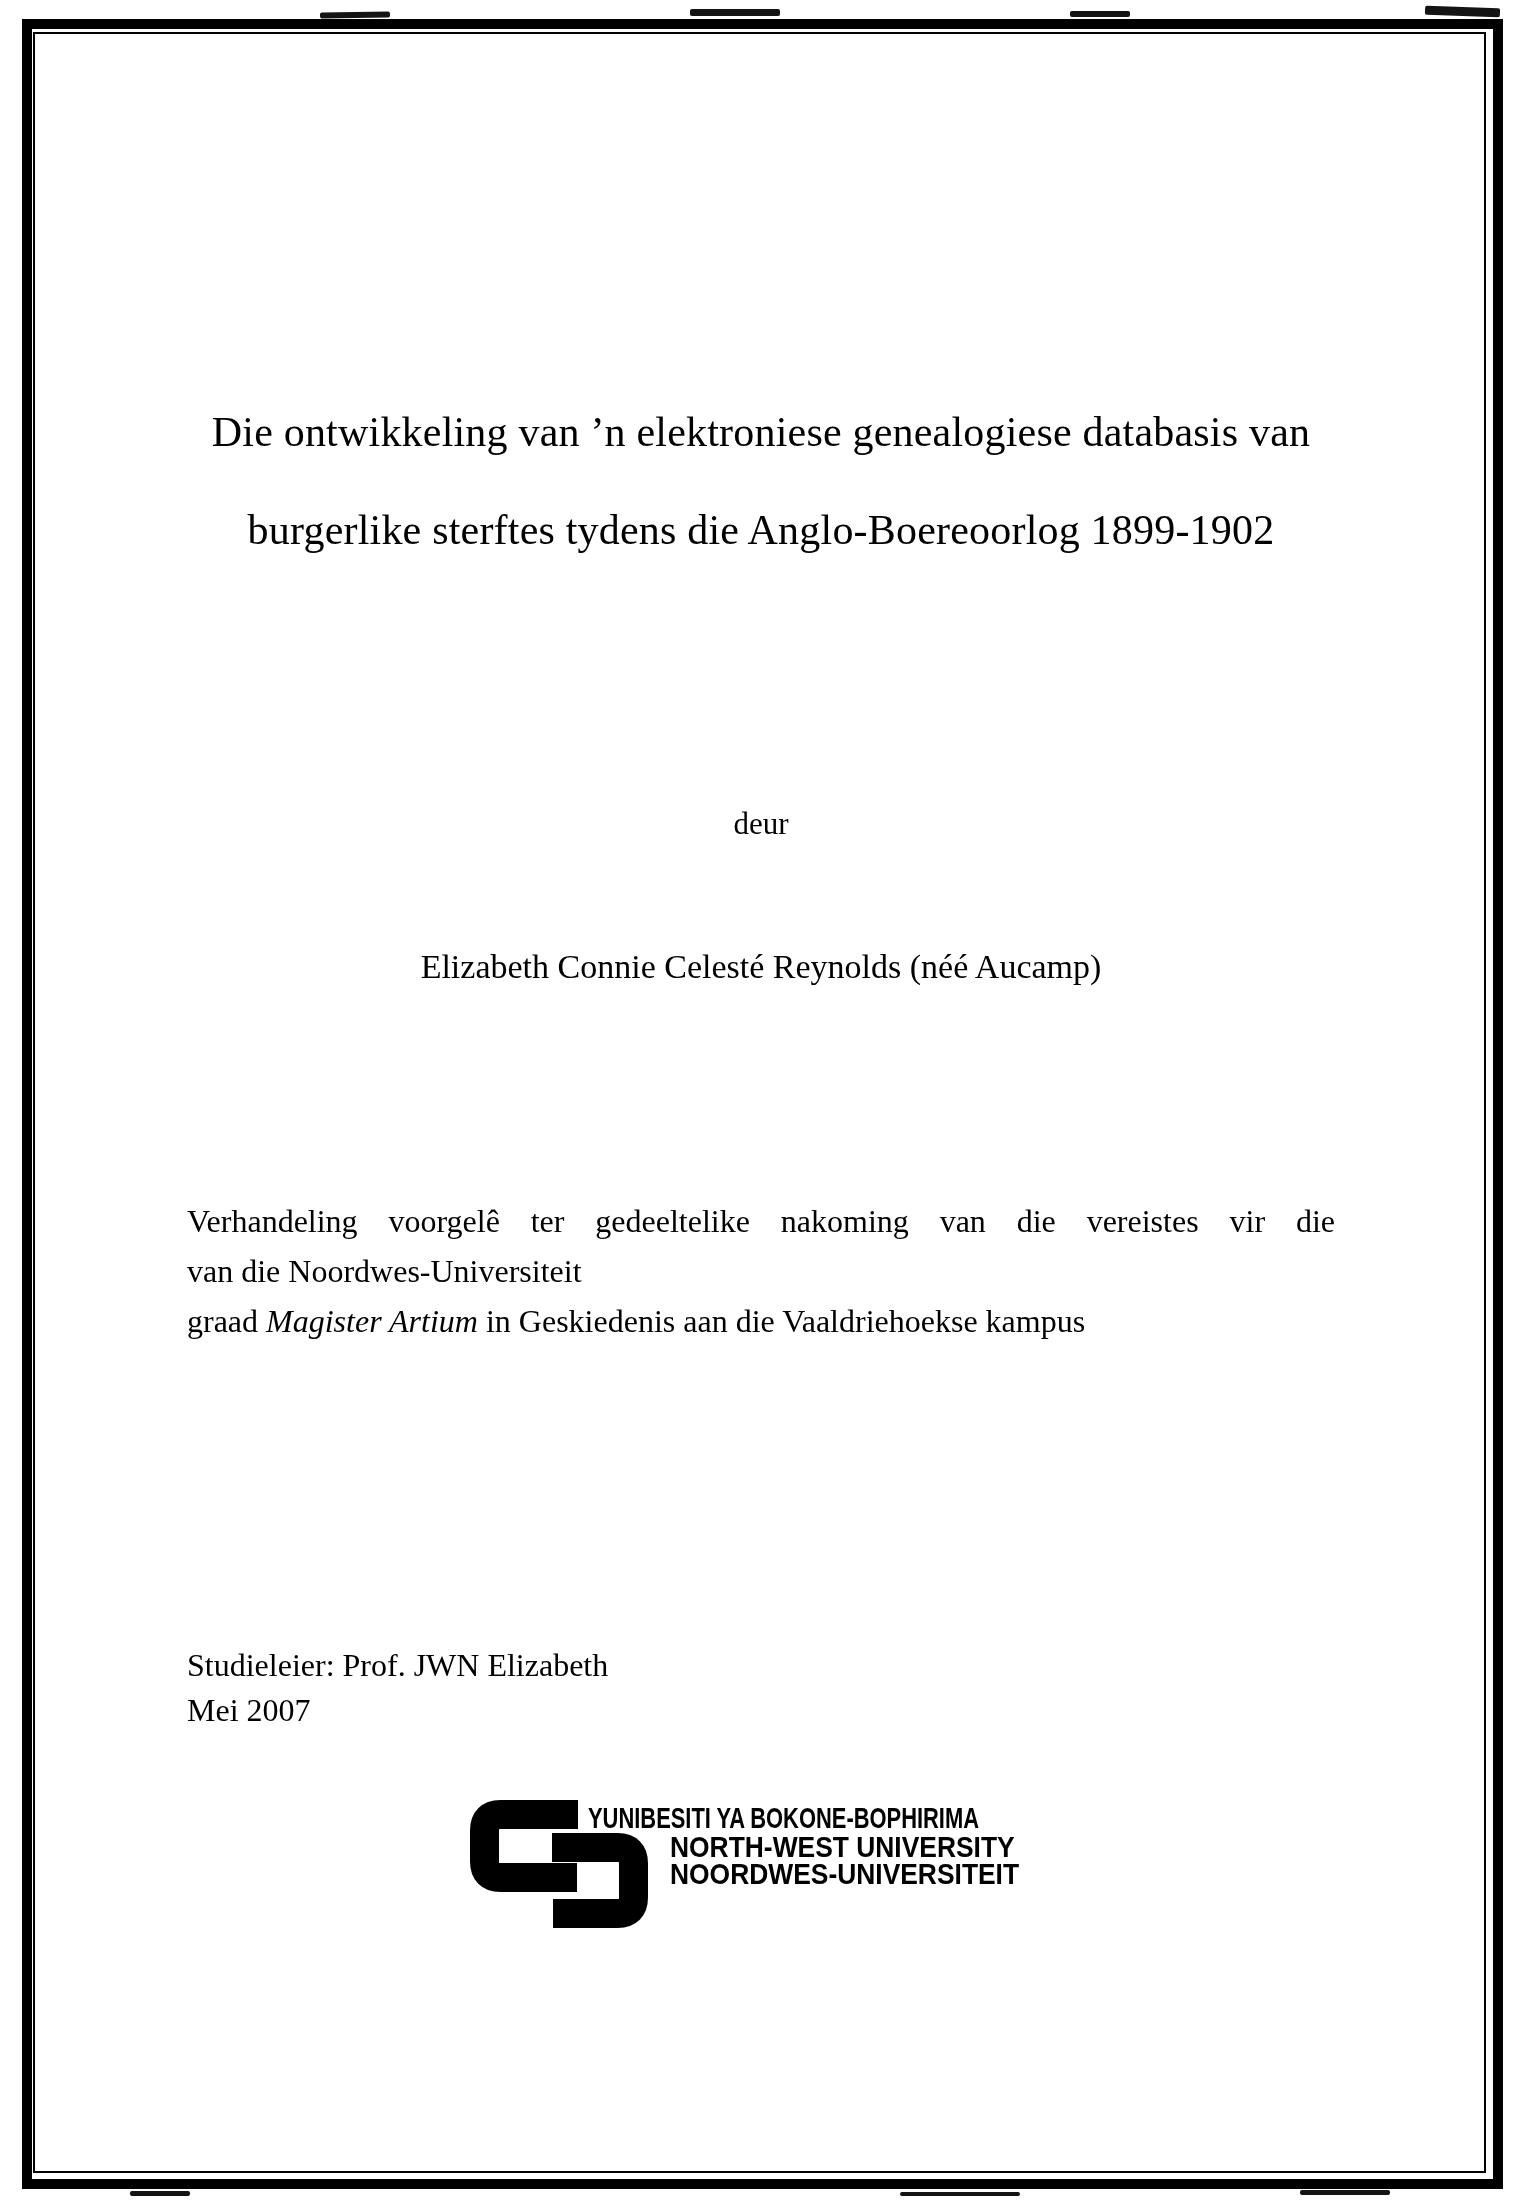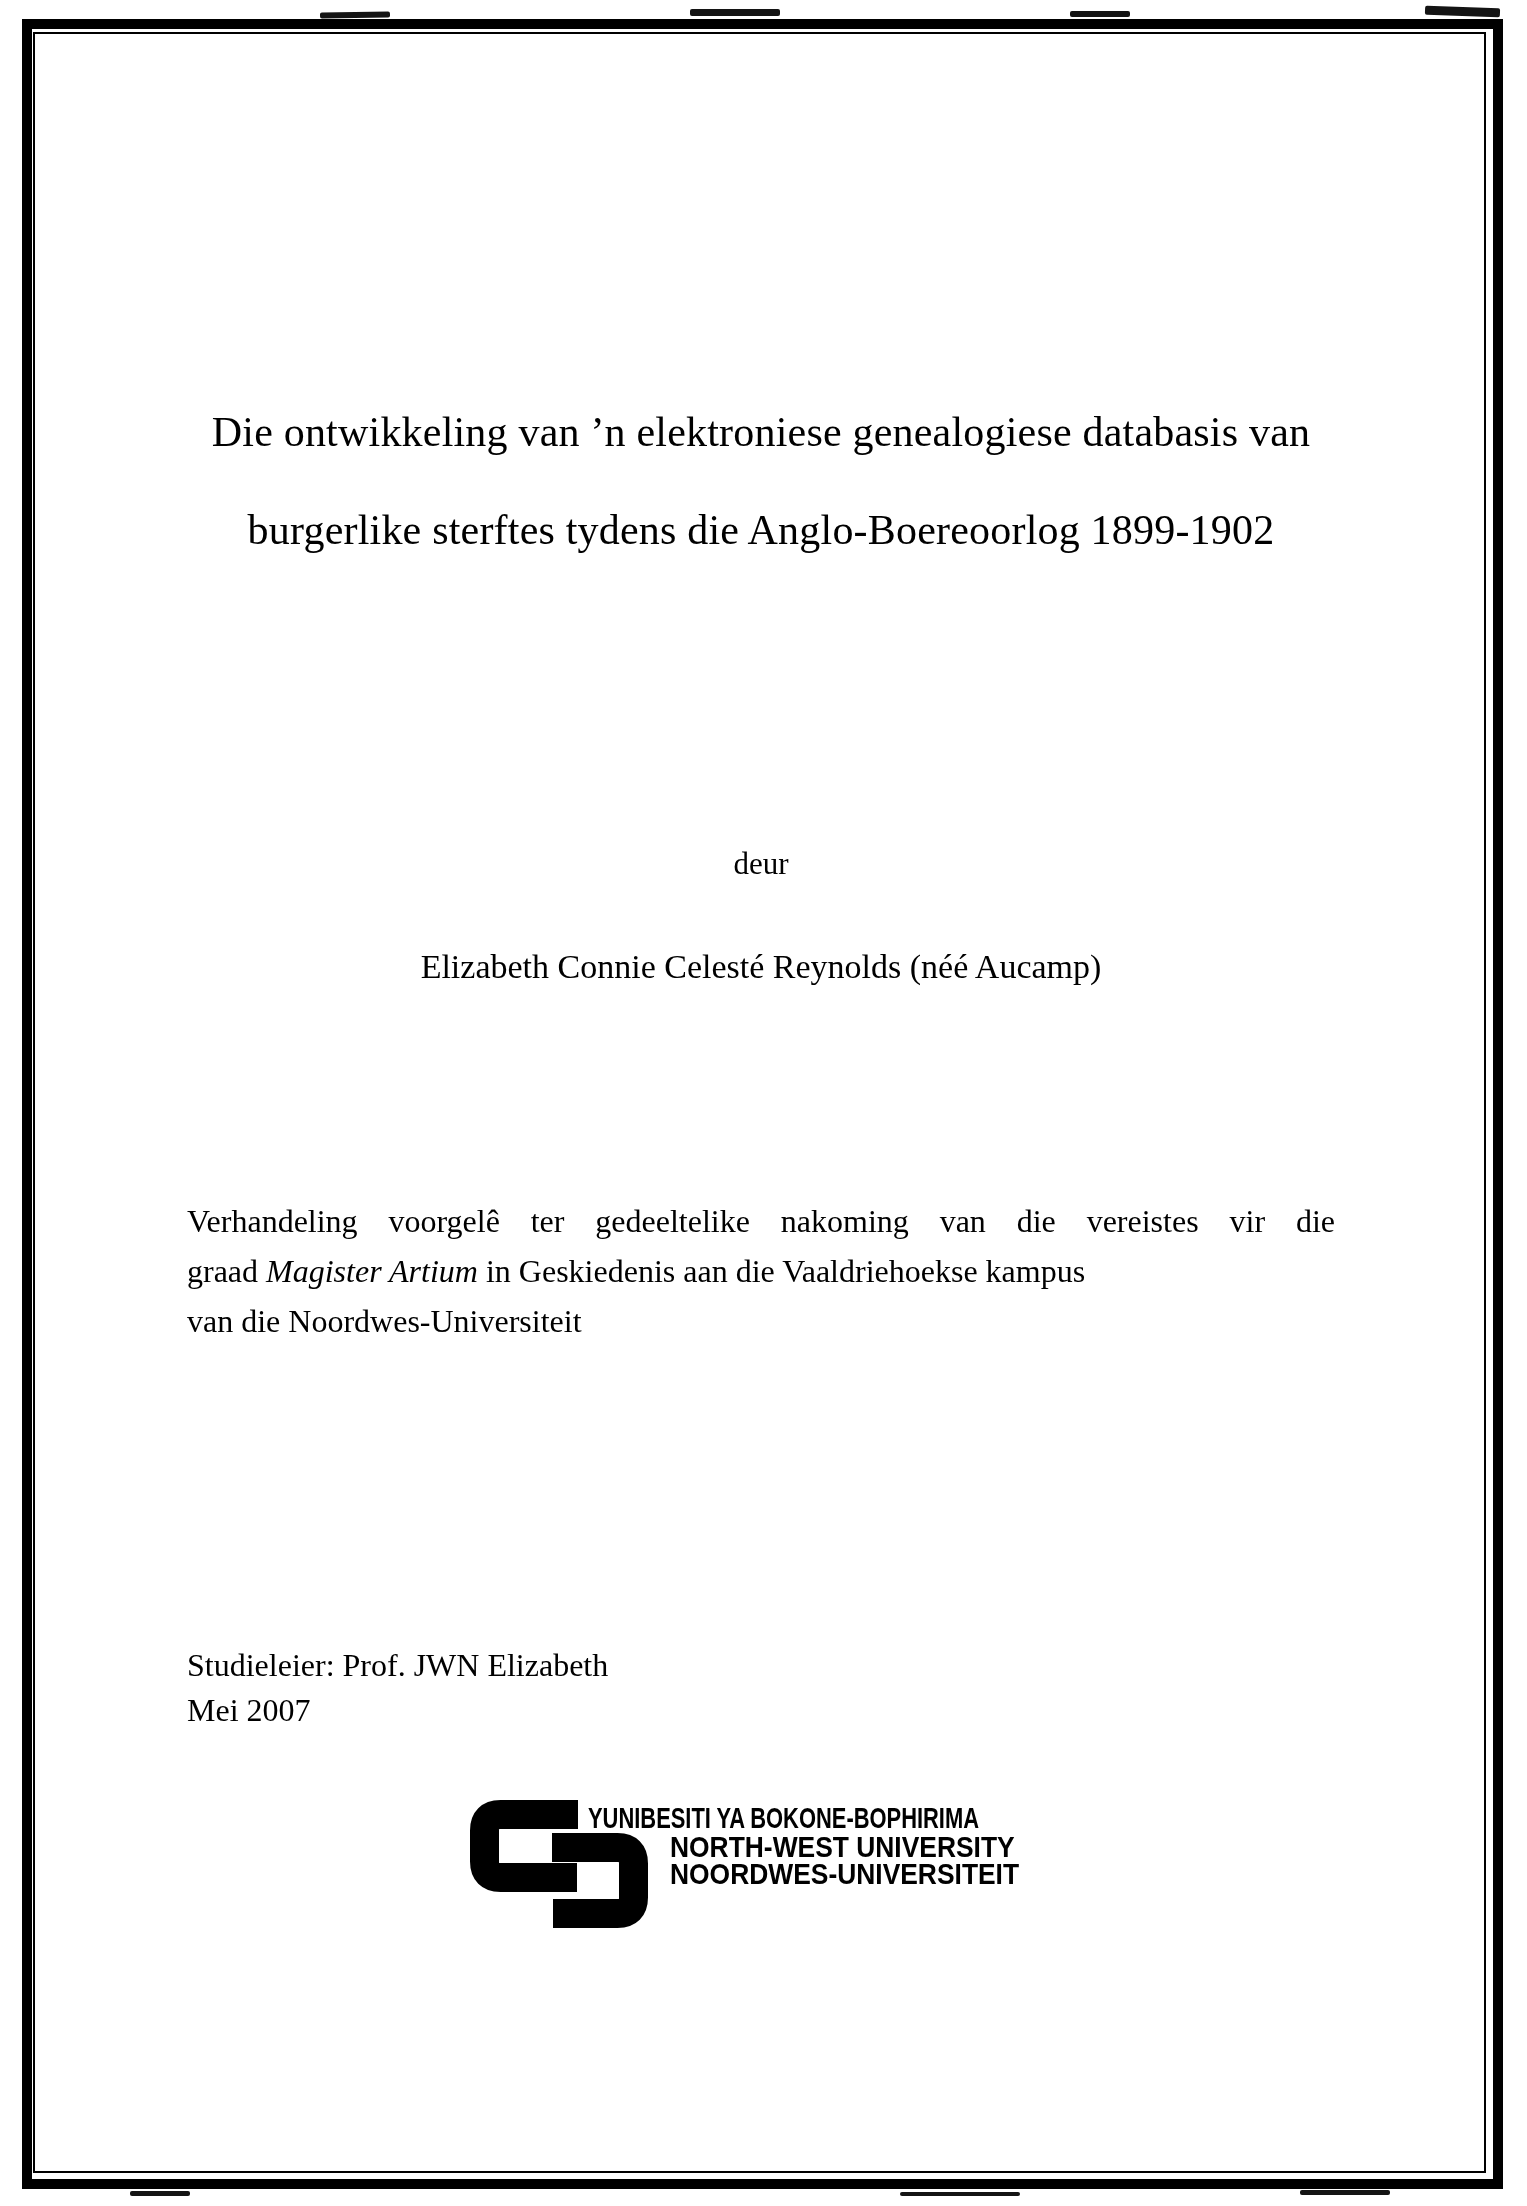--- a/index.html
+++ b/index.html
@@ -24,21 +24,21 @@
   }
   
   .smudge { background: #000; border-radius: 2px; opacity: .92; }
 
   
   .content-col { left: 187px; width: 1148px; }
   .title-line {
     text-align: center; white-space: nowrap;
     font-size: 42px; letter-spacing: .2px; margin-top: 8px;
   }
-  .byline { text-align: center; font-size: 31px; margin-top: 40px; }
+  .byline { text-align: center; font-size: 31px; }
   .author { text-align: center; white-space: nowrap; font-size: 34px; }
 
   .statement { font-size: 32px; line-height: 50px; }
   .statement .just { text-align: justify; text-align-last: justify; }
   .statement .it { font-style: italic; }
 
   .supervisor-block { font-size: 32px; line-height: 45px; }
 
   
   .logo-mark { left: 470px; top: 1800px; width: 178px; height: 128px; }
@@ -67,26 +67,26 @@
 
 <div class="abs content-col title-line" style="top:400px">Die ontwikkeling van ’n elektroniese genealogiese databasis van</div>
 <div class="abs content-col title-line" style="top:498px">burgerlike sterftes tydens die Anglo-Boereoorlog 1899-1902</div>
 
 <div class="abs content-col byline" style="top:806px">deur</div>
 
 <div class="abs content-col author" style="top:948px">Elizabeth Connie Celesté Reynolds (néé Aucamp)</div>
 
 <div class="abs content-col statement" style="top:1196px">
   <div class="just">Verhandeling voorgelê ter gedeeltelike nakoming van die vereistes vir die</div>
+  <div>van die Noordwes-Universiteit</div>
   <div>
     <span>graad</span>
     <span class="it">Magister Artium</span>
     <span>in Geskiedenis aan die Vaaldriehoekse kampus</span>
   </div>
-  <div>van die Noordwes-Universiteit</div>
 </div>
 
 <div class="abs content-col supervisor-block" style="top:1643px">
   <div>Studieleier: Prof. JWN Elizabeth</div>
   <div>Mei 2007</div>
 </div>
 
 <svg class="abs logo-mark" viewBox="0 0 178 128" xmlns="http://www.w3.org/2000/svg" aria-hidden="true">
 
   <path d="M 108 14.5 H 30.5 Q 14.5 14.5 14.5 30.5 V 61.5 Q 14.5 77.5 30.5 77.5 H 107" fill="none" stroke="#000" stroke-width="29" stroke-linecap="butt"></path>

